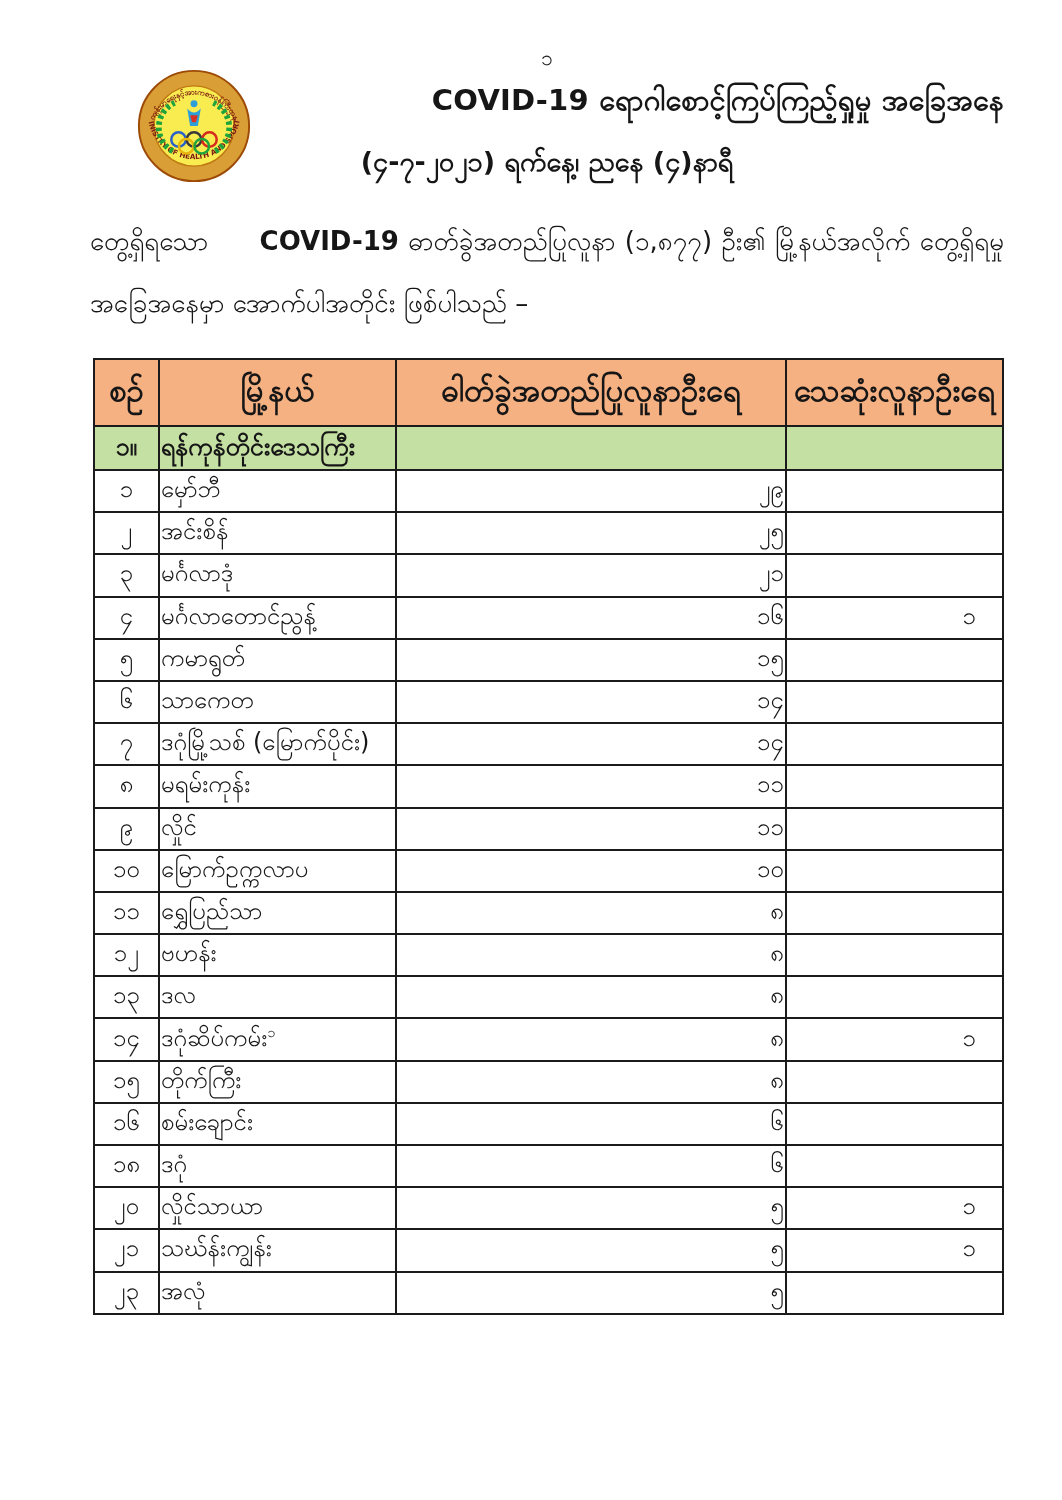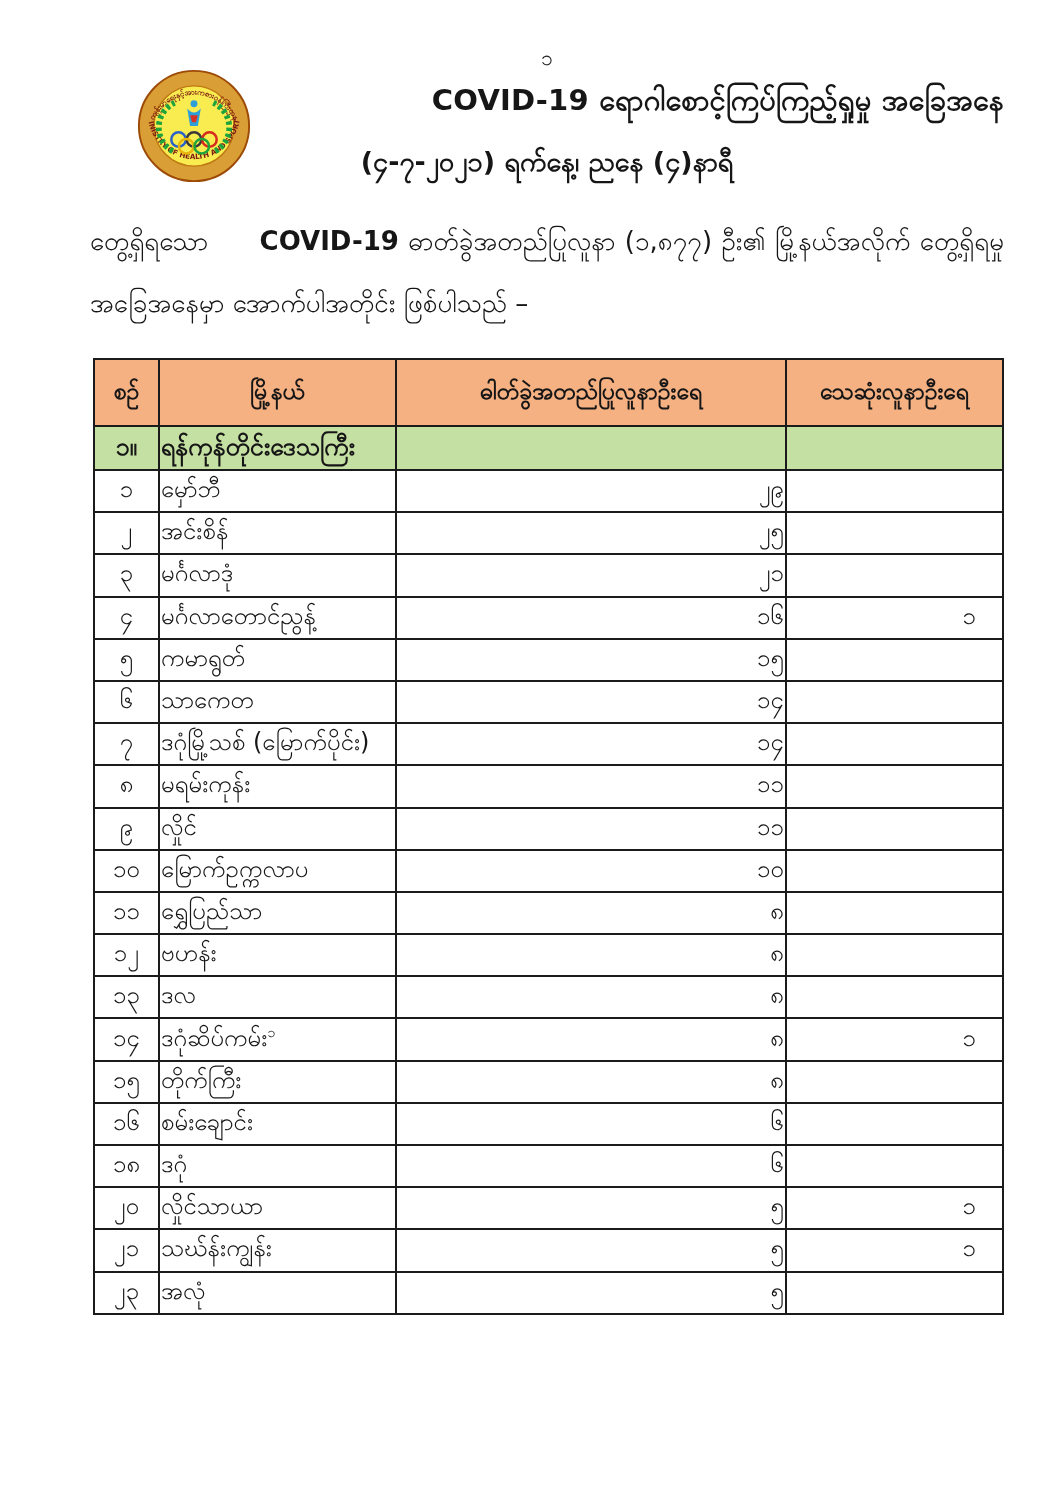--- a/index.html
+++ b/index.html
@@ -26,21 +26,21 @@
 
   table.covid-table{
     border-collapse:collapse;table-layout:fixed;
     width:909px;margin:24px 0 0 3px;
   }
   .covid-table th,.covid-table td{
     border:2px solid #1b1b1b;overflow:hidden;white-space:nowrap;
   }
   .covid-table th{
     background:var(--header-bg,#F6B183);
-    height:63px;font-size:23px;font-weight:bold;text-align:center;
+    height:63px;font-size:31px;font-weight:bold;text-align:center;
   }
   .region-row td{
     background:var(--region-bg,#C5E0A3);
     height:40px;font-size:25px;font-weight:bold;
   }
   .data-row td{height:38.2px;font-size:24px;}
   .c-no{text-align:center;}
   .c-town{text-align:left;}
   .c-conf{text-align:right;}
   .c-death{text-align:right;padding-right:26px;}

